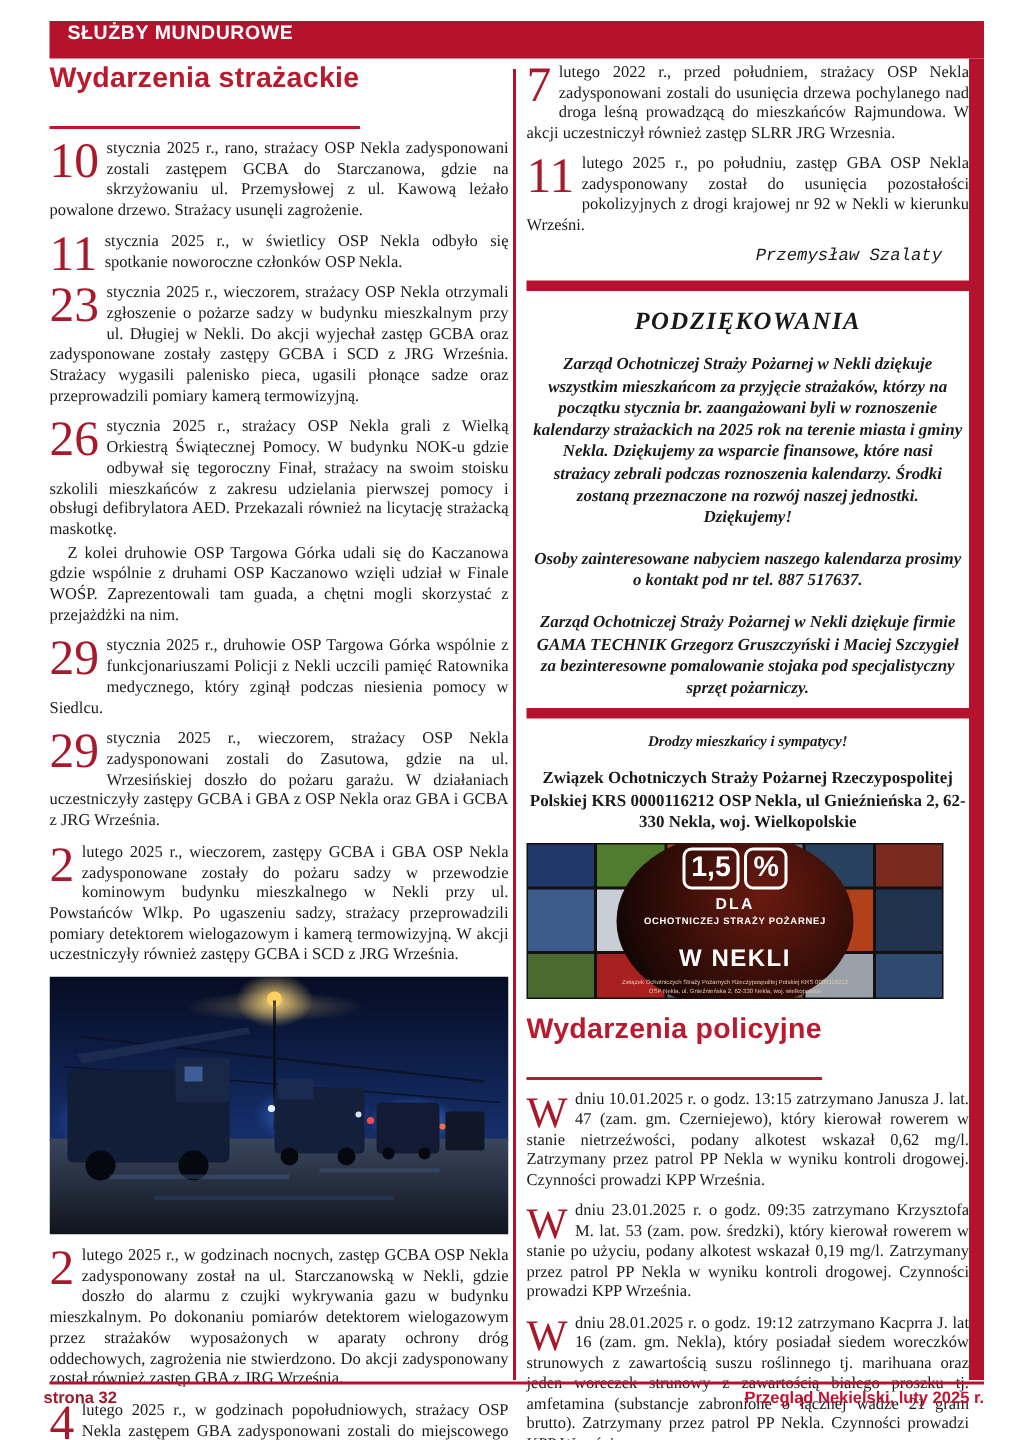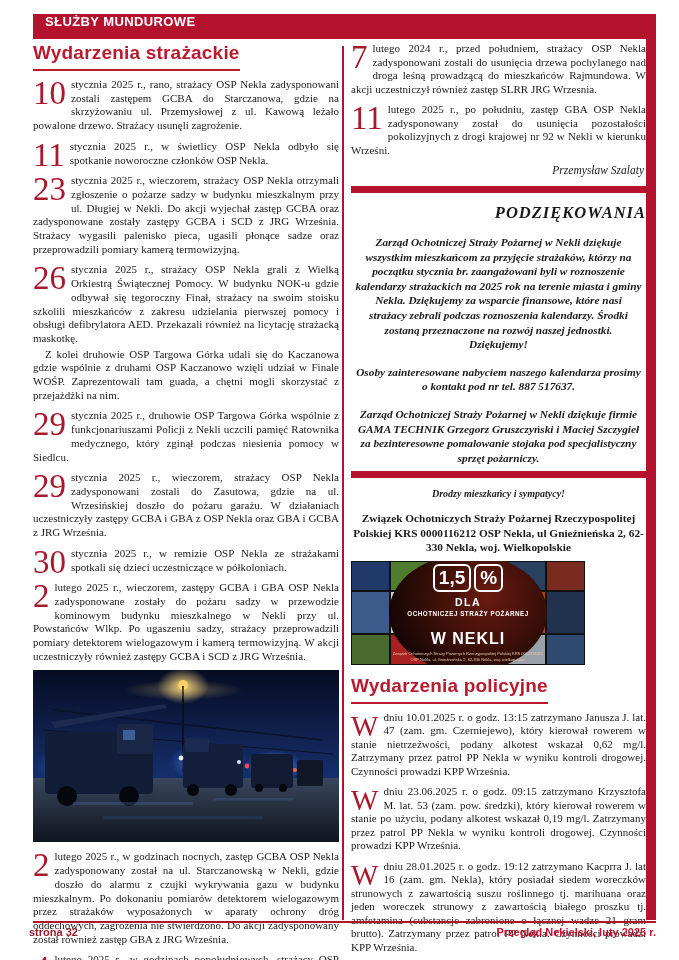--- a/index.html
+++ b/index.html
@@ -19,47 +19,47 @@
   .foot-left{position:absolute;left:29px;top:926px;font-family:"Liberation Sans",sans-serif;
              font-weight:bold;font-size:11px;color:#9c1b2b;}
   .foot-right{position:absolute;right:23px;top:926px;font-family:"Liberation Sans",sans-serif;
              font-weight:bold;font-size:11px;color:#c41230;}
 
   
   .lcol{position:absolute;left:33px;top:42px;width:306px;}
   .rcol{position:absolute;left:351px;top:42px;width:295px;}
 
   .sec-title{display:inline-block;font-family:"Liberation Sans",sans-serif;font-size:19px;
-             color:#bb1a2e;border-bottom:2px solid #bb1a2e;padding-bottom:5px;margin:0 0 7px 0;
+             color:#bb1a2e;border-bottom:2px solid #bb1a2e;padding-bottom:20px;margin:0 0 7px 0;
              letter-spacing:.2px;}
 
   .para{font-size:11px;line-height:13.7px;text-align:justify;margin:0 0 7px 0;}
   .rcol .para{line-height:13.5px;}
   .dc{float:left;font-family:"Liberation Serif",serif;font-size:33px;line-height:25px;
       color:#a8192b;margin:3px 5px 0 0;}
   .dc.w{font-size:29px;line-height:23px;margin-top:4px;}
   .indent{text-indent:12px;}
 
   .photo{width:306px;height:172px;margin:3px 0 8px 0;display:block;}
 
-  .sig{font-style:italic;text-align:right;font-size:11.5px;margin:2px 2px 10px 0;}
+  .sig{font-style:italic;text-align:right;font-size:11.5px;margin:2px 18px 10px 0;font-family:Liberation Mono, monospace;}
 
   .redbar{height:7px;background:#b5122d;margin:6px 0 8px 0;}
 
   .thanks{text-align:center;}
   .thanks-title{font-weight:bold;font-style:italic;font-size:16.5px;letter-spacing:1px;
-                margin:10px 0 12px 0;text-align:right;}
+                margin:10px 0 12px 0;}
   .thanks p{font-weight:bold;font-style:italic;font-size:11.3px;line-height:14.6px;margin:0 4px 13px 4px;}
 
   .appeal{text-align:center;}
   .appeal-head{font-weight:bold;font-style:italic;font-size:10px;margin:10px 0 12px 0;}
   .appeal p{font-weight:bold;font-size:11.3px;line-height:14.4px;margin:0 2px 12px 2px;}
 
   
-  .banner{position:relative;width:234px;height:104px;margin:2px 0 10px 0;overflow:hidden;background:#111;}
+  .banner{position:relative;width:234px;height:104px;margin:2px 0 10px 0;overflow:hidden;background:#111;padding-left:44px;}
   .tiles{position:absolute;inset:0;display:flex;flex-direction:column;}
   .trow{display:flex;flex:1;}
   .trow div{flex:1;margin:1px;}
   .circle{position:absolute;left:50%;top:50%;transform:translate(-50%,-50%);width:158px;height:118px;
           border-radius:50%;background:radial-gradient(circle at 62% 35%, #6a1a10 0%, #3a0f08 45%, #140604 80%);
           display:flex;flex-direction:column;align-items:center;justify-content:center;color:#fff;}
   .pct{display:flex;gap:3px;align-items:stretch;margin-bottom:2px;}
   .pct span{border:2.5px solid #fff;border-radius:6px;font-family:"Liberation Sans",sans-serif;
             font-weight:bold;font-size:19px;line-height:24px;padding:0 4px;}
   .b-dla{font-family:"Liberation Sans",sans-serif;font-weight:bold;font-size:10.5px;letter-spacing:1.5px;margin-top:2px;}
@@ -81,21 +81,20 @@
   <div class="lcol">
     <h2 class="sec-title">Wydarzenia strażackie</h2>
 
     <p class="para"><span class="dc">10</span><span>stycznia 2025 r., rano, strażacy OSP Nekla zadysponowani zostali zastępem GCBA do Starczanowa, gdzie na skrzyżowaniu ul. Przemysłowej z ul. Kawową leżało powalone drzewo. Strażacy usunęli zagrożenie.</span></p>
     <p class="para"><span class="dc">11</span><span>stycznia 2025 r., w świetlicy OSP Nekla odbyło się spotkanie noworoczne członków OSP Nekla.</span></p>
     <p class="para"><span class="dc">23</span><span>stycznia 2025 r., wieczorem, strażacy OSP Nekla otrzymali zgłoszenie o pożarze sadzy w budynku mieszkalnym przy ul. Długiej w Nekli. Do akcji wyjechał zastęp GCBA oraz zadysponowane zostały zastępy GCBA i SCD z JRG Września. Strażacy wygasili palenisko pieca, ugasili płonące sadze oraz przeprowadzili pomiary kamerą termowizyjną.</span></p>
     <p class="para" style="margin-bottom:2px"><span class="dc">26</span><span>stycznia 2025 r., strażacy OSP Nekla grali z Wielką Orkiestrą Świątecznej Pomocy. W budynku NOK-u gdzie odbywał się tegoroczny Finał, strażacy na swoim stoisku szkolili mieszkańców z zakresu udzielania pierwszej pomocy i obsługi defibrylatora AED. Przekazali również na licytację strażacką maskotkę.</span></p>
     <p class="para indent">Z kolei druhowie OSP Targowa Górka udali się do Kaczanowa gdzie wspólnie z druhami OSP Kaczanowo wzięli udział w Finale WOŚP. Zaprezentowali tam guada, a chętni mogli skorzystać z przejażdżki na nim.</p>
     <p class="para"><span class="dc">29</span><span>stycznia 2025 r., druhowie OSP Targowa Górka wspólnie z funkcjonariuszami Policji z Nekli uczcili pamięć Ratownika medycznego, który zginął podczas niesienia pomocy w Siedlcu.</span></p>
     <p class="para"><span class="dc">29</span><span>stycznia 2025 r., wieczorem, strażacy OSP Nekla zadysponowani zostali do Zasutowa, gdzie na ul. Wrzesińskiej doszło do pożaru garażu. W działaniach uczestniczyły zastępy GCBA i GBA z OSP Nekla oraz GBA i GCBA z JRG Września.</span></p>
-    <p class="para"><span class="dc">30</span><span>stycznia 2025 r., w remizie OSP Nekla ze strażakami spotkali się dzieci uczestniczące w półkoloniach.</span></p>
     <p class="para"><span class="dc">2</span><span>lutego 2025 r., wieczorem, zastępy GCBA i GBA OSP Nekla zadysponowane zostały do pożaru sadzy w przewodzie kominowym budynku mieszkalnego w Nekli przy ul. Powstańców Wlkp. Po ugaszeniu sadzy, strażacy przeprowadzili pomiary detektorem wielogazowym i kamerą termowizyjną. W akcji uczestniczyły również zastępy GCBA i SCD z JRG Września.</span></p>
 
     
     <svg class="photo" viewBox="0 0 306 172">
       <defs>
         <linearGradient id="sky" x1="0" y1="0" x2="0" y2="1">
           <stop offset="0" stop-color="#060c22"></stop>
             <stop offset="1" stop-color="#16306e"></stop>
         </linearGradient>
         <linearGradient id="road" x1="0" y1="0" x2="0" y2="1">
@@ -144,21 +143,21 @@
       <rect x="40" y="132" width="120" height="3" fill="#4a6aa0" opacity=".35"></rect>
       <rect x="180" y="128" width="80" height="2.5" fill="#4a6aa0" opacity=".3"></rect>
       <rect x="70" y="146" width="160" height="3" fill="#2c4a80" opacity=".3"></rect>
     </svg>
 
     <p class="para"><span class="dc">2</span><span>lutego 2025 r., w godzinach nocnych, zastęp GCBA OSP Nekla zadysponowany został na ul. Starczanowską w Nekli, gdzie doszło do alarmu z czujki wykrywania gazu w budynku mieszkalnym. Po dokonaniu pomiarów detektorem wielogazowym przez strażaków wyposażonych w aparaty ochrony dróg oddechowych, zagrożenia nie stwierdzono. Do akcji zadysponowany został również zastęp GBA z JRG Września.</span></p>
     <p class="para"><span class="dc">4</span><span>lutego 2025 r., w godzinach popołudniowych, strażacy OSP Nekla zastępem GBA zadysponowani zostali do miejscowego zagrożenia w Starczanowie na drodze krajowej nr 92. Po dotarciu miejsce, strażacy nie stwierdzili zagrożenia.</span></p>
   </div>
 
   <div class="rcol">
-    <p class="para"><span class="dc">7</span><span>lutego 2024 r., przed południem, strażacy OSP Nekla zadysponowani zostali do usunięcia drzewa pochylanego nad droga leśną prowadzącą do mieszkańców Rajmundowa. W akcji uczestniczył również zastęp SLRR JRG Wrzesnia.</span></p>
+    <p class="para"><span class="dc">7</span><span>lutego 2022 r., przed południem, strażacy OSP Nekla zadysponowani zostali do usunięcia drzewa pochylanego nad droga leśną prowadzącą do mieszkańców Rajmundowa. W akcji uczestniczył również zastęp SLRR JRG Wrzesnia.</span></p>
     <p class="para"><span class="dc">11</span><span>lutego 2025 r., po południu, zastęp GBA OSP Nekla zadysponowany został do usunięcia pozostałości pokolizyjnych z drogi krajowej nr 92 w Nekli w kierunku Wrześni.</span></p>
     <div class="sig">Przemysław Szalaty</div>
 
     <div class="redbar"></div>
     <div class="thanks">
       <div class="thanks-title">PODZIĘKOWANIA</div>
       <p>Zarząd Ochotniczej Straży Pożarnej w Nekli dziękuje wszystkim mieszkańcom za przyjęcie strażaków, którzy na początku stycznia br. zaangażowani byli w roznoszenie kalendarzy strażackich na 2025 rok na terenie miasta i gminy Nekla. Dziękujemy za wsparcie finansowe, które nasi strażacy zebrali podczas roznoszenia kalendarzy. Środki zostaną przeznaczone na rozwój naszej jednostki. Dziękujemy!</p>
       <p>Osoby zainteresowane nabyciem naszego kalendarza prosimy o kontakt pod nr tel. 887 517637.</p>
       <p style="margin-bottom:6px">Zarząd Ochotniczej Straży Pożarnej w Nekli dziękuje firmie GAMA TECHNIK Grzegorz Gruszczyński i Maciej Szczygieł za bezinteresowne pomalowanie stojaka pod specjalistyczny sprzęt pożarniczy.</p>
     </div>
@@ -205,21 +204,21 @@
         <div class="b-dla">DLA</div>
         <div class="b-osp">OCHOTNICZEJ STRAŻY POŻARNEJ</div>
         <div class="b-nekla">W NEKLI</div>
         <div class="b-small">Związek Ochotniczych Straży Pożarnych Rzeczypospolitej Polskiej KRS 0000116212</div>
         <div class="b-small" style="margin-top:1px">OSP Nekla, ul. Gnieźnieńska 2, 62-330 Nekla, woj. wielkopolskie</div>
       </div>
     </div>
 
     <h2 class="sec-title">Wydarzenia policyjne</h2>
     <p class="para"><span class="dc w">W</span><span>dniu 10.01.2025 r. o godz. 13:15 zatrzymano Janusza J. lat. 47 (zam. gm. Czerniejewo), który kierował rowerem w stanie nietrzeźwości, podany alkotest wskazał 0,62 mg/l. Zatrzymany przez patrol PP Nekla w wyniku kontroli drogowej. Czynności prowadzi KPP Września.</span></p>
-    <p class="para"><span class="dc w">W</span><span>dniu 23.06.2025 r. o godz. 09:15 zatrzymano Krzysztofa M. lat. 53 (zam. pow. średzki), który kierował rowerem w stanie po użyciu, podany alkotest wskazał 0,19 mg/l. Zatrzymany przez patrol PP Nekla w wyniku kontroli drogowej. Czynności prowadzi KPP Września.</span></p>
+    <p class="para"><span class="dc w">W</span><span>dniu 23.01.2025 r. o godz. 09:35 zatrzymano Krzysztofa M. lat. 53 (zam. pow. średzki), który kierował rowerem w stanie po użyciu, podany alkotest wskazał 0,19 mg/l. Zatrzymany przez patrol PP Nekla w wyniku kontroli drogowej. Czynności prowadzi KPP Września.</span></p>
     <p class="para"><span class="dc w">W</span><span>dniu 28.01.2025 r. o godz. 19:12 zatrzymano Kacprra J. lat 16 (zam. gm. Nekla), który posiadał siedem woreczków strunowych z zawartością suszu roślinnego tj. marihuana oraz jeden woreczek strunowy z zawartością białego proszku tj. amfetamina (substancje zabronione o łącznej wadze 21 gram brutto). Zatrzymany przez patrol PP Nekla. Czynności prowadzi KPP Września.</span></p>
   </div>
 
   <div class="foot-rule"></div>
   <div class="foot-left">strona 32</div>
   <div class="foot-right">Przegląd Nekielski, luty 2025 r.</div>
 
 </div>
 
 </body></html>

